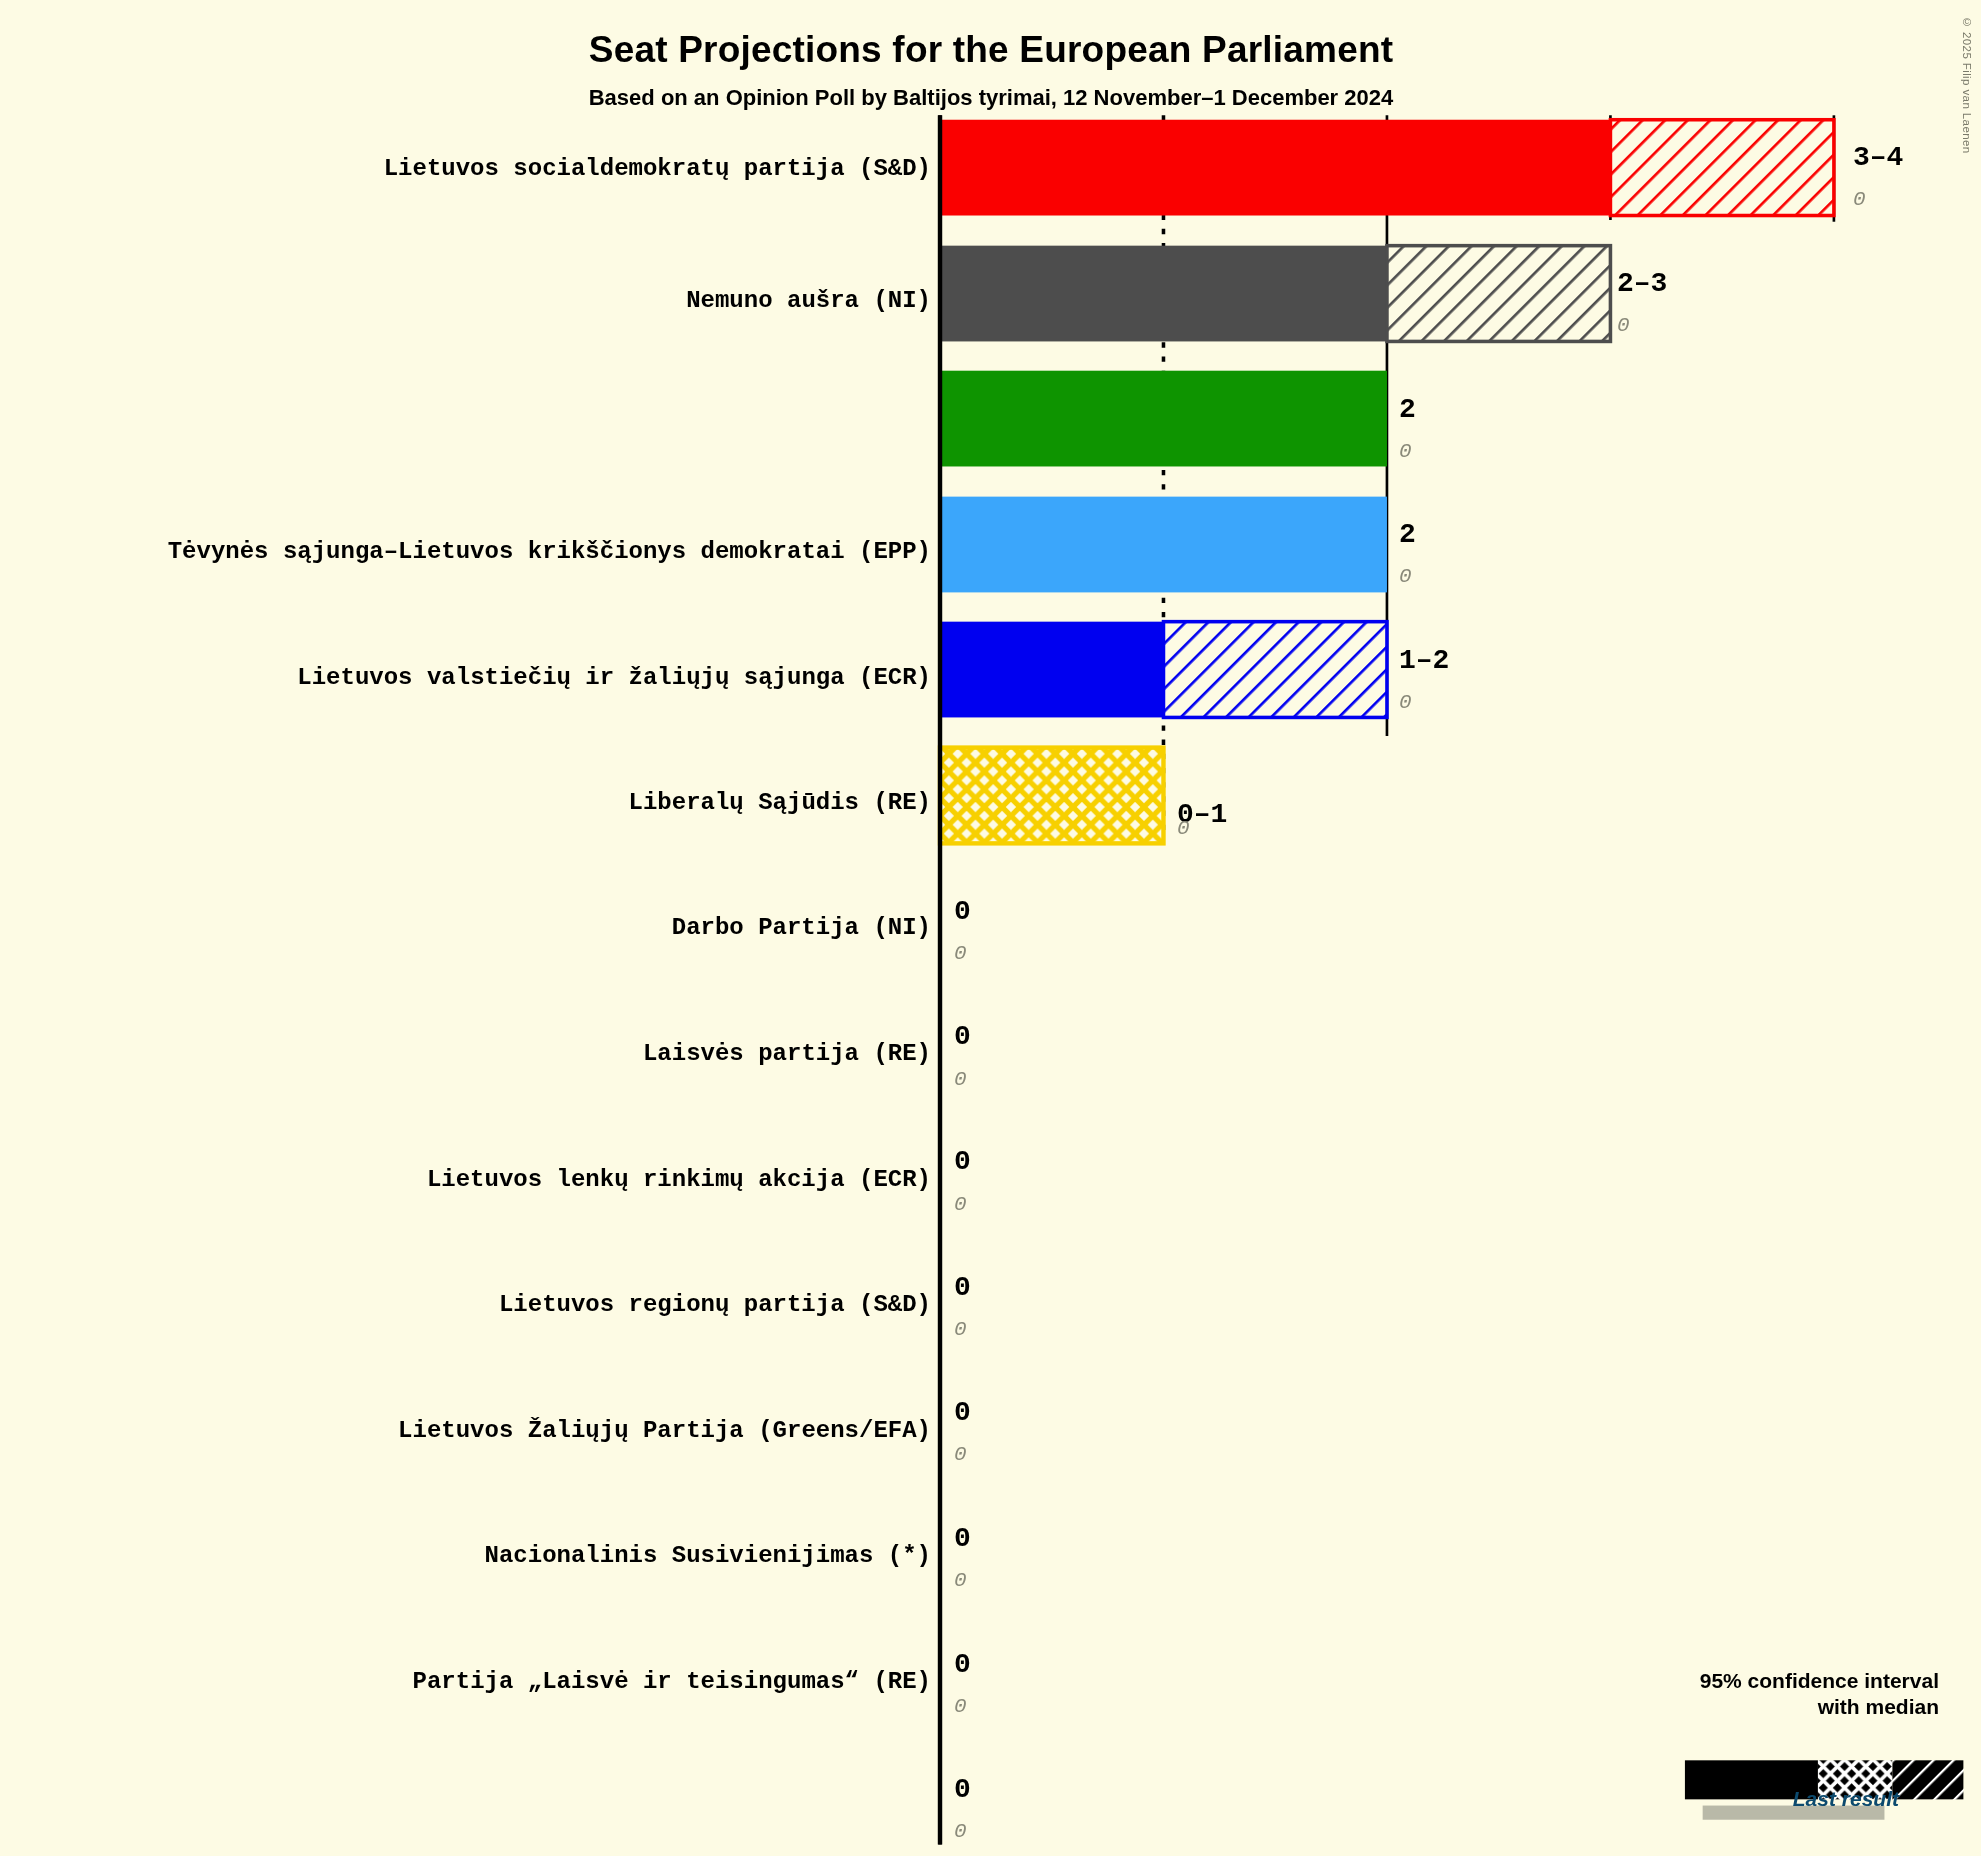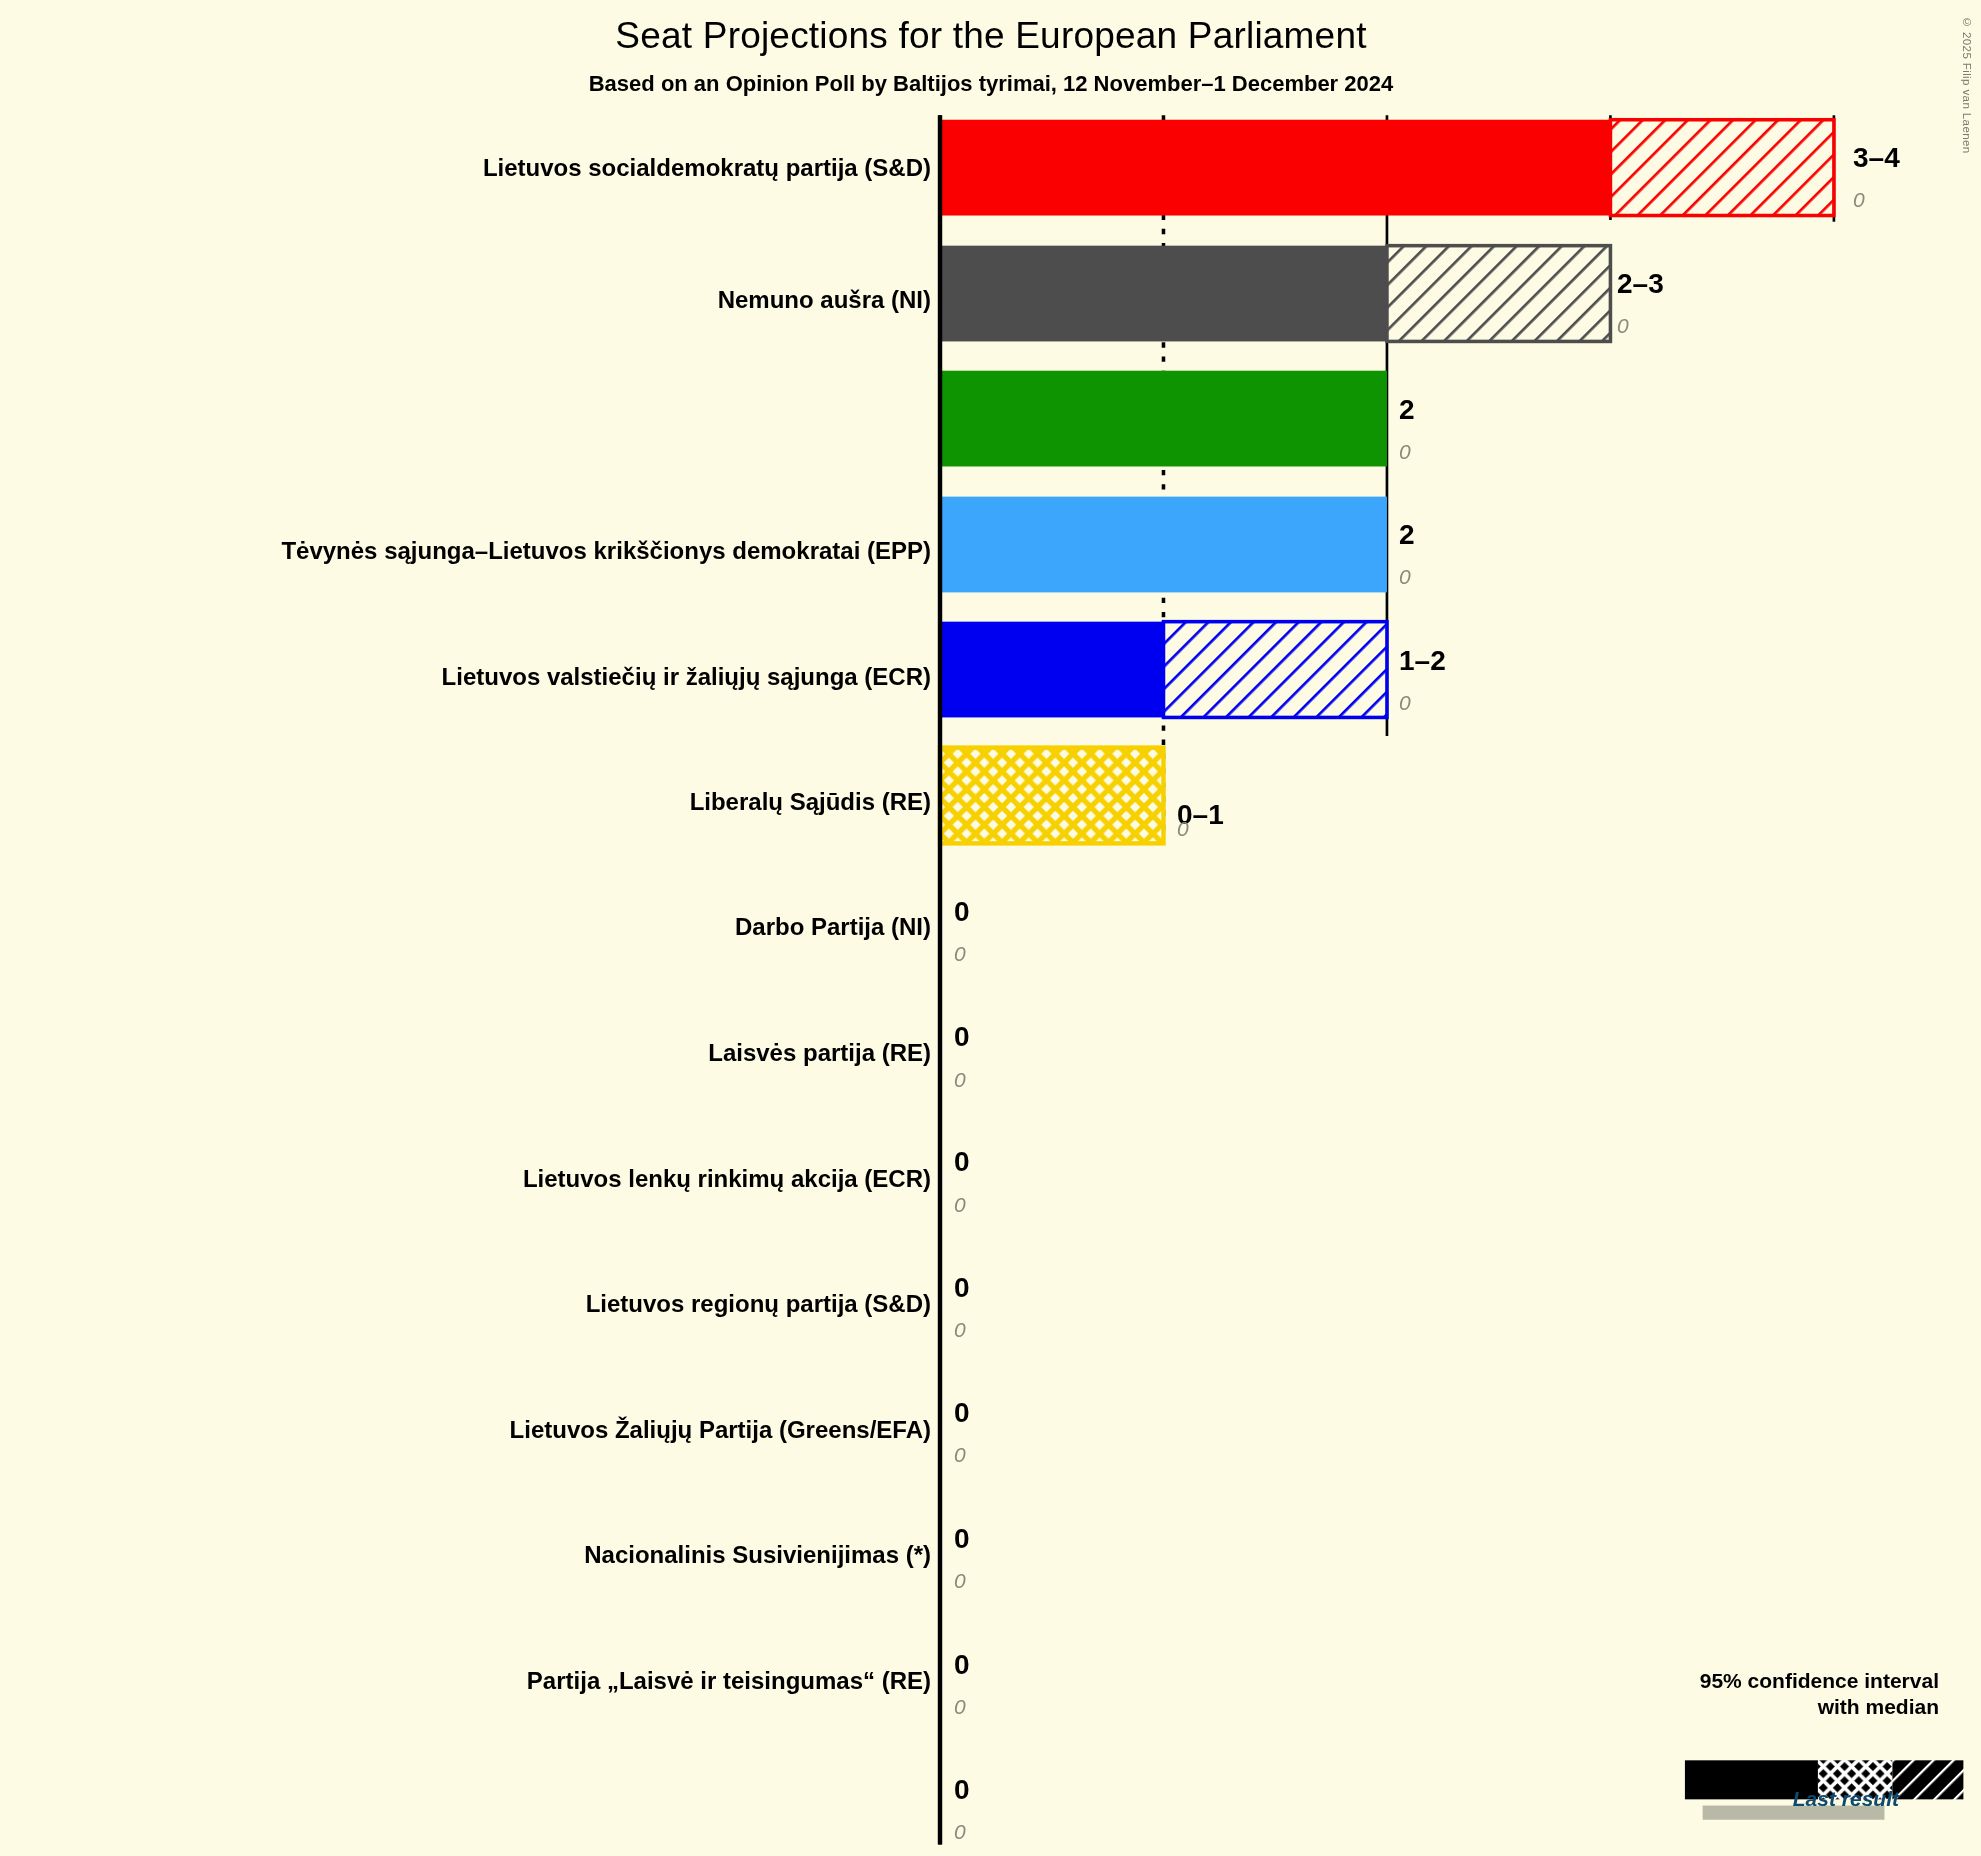--- a/index.html
+++ b/index.html
@@ -20,22 +20,22 @@
     top: 16px;
     right: 8.9px;
     font-size: 11.5px;
     color: #7a7a6a;
     writing-mode: vertical-rl;
     letter-spacing: 0.4px;
   }
   .title {
     text-align: center;
     font-size: 37px;
-    font-weight: normal;
-    margin-top: 15px;
+    font-weight: bold;
+    margin-top: 29px;
     letter-spacing: 0.2px;
   }
   .subtitle {
     text-align: center;
     font-size: 22px;
     font-weight: bold;
     margin-top: 14px;
   }
   #chart {
     position: absolute;
@@ -44,20 +44,21 @@
     width: 1982px;
     height: 1857px;
     pointer-events: none;
   }
   .plot {
     position: absolute;
     left: 0;
     top: 0;
     width: 1982px;
     height: 1806px;
+    font-family: Liberation Mono, monospace;
   }
   .party-label {
     position: absolute;
     right: 1051px;
     text-align: right;
     font-size: 24px;
     font-weight: bold;
     white-space: nowrap;
     transform: translateY(-50%);
   }

